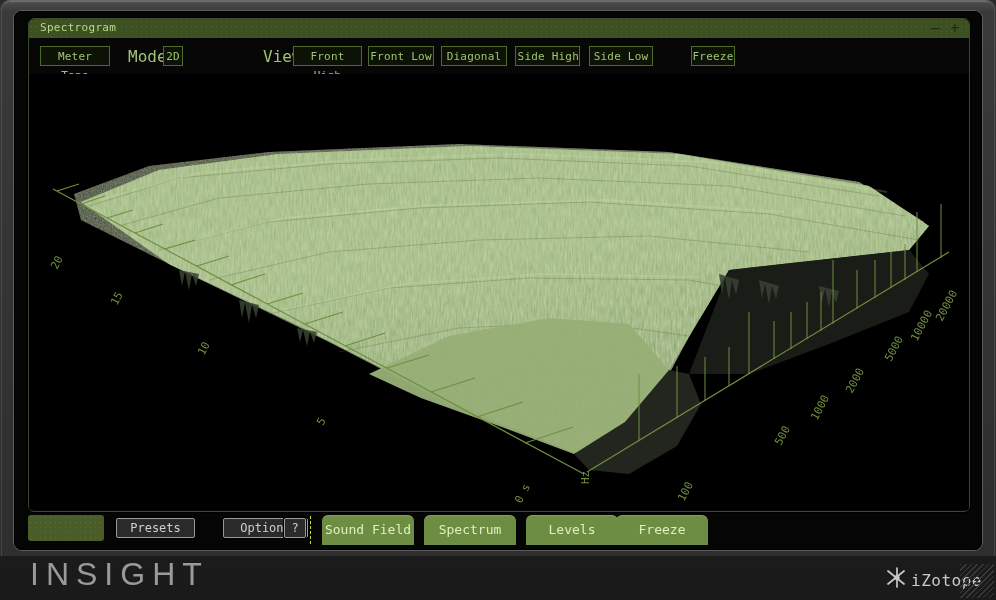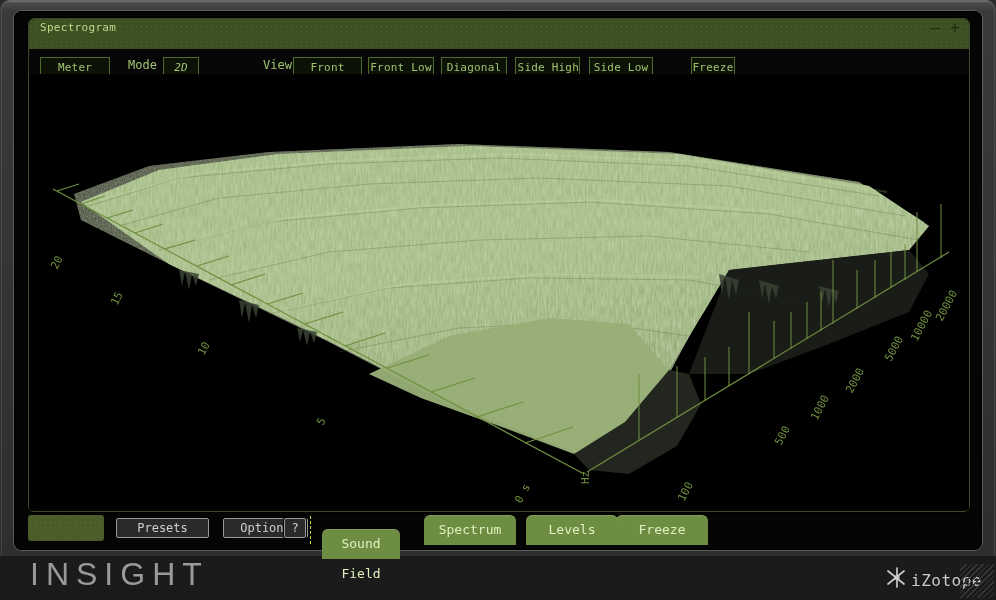--- a/index.html
+++ b/index.html
@@ -15,40 +15,40 @@
          border-radius:9px 9px 0 0;border:1px solid rgba(255,255,255,.10);
          border-bottom:none;pointer-events:none;}
   #innerpanel{position:absolute;left:14px;top:11px;width:968px;height:539px;
          background:#050505;border-radius:8px;
          box-shadow:inset 0 0 0 1px #000, 0 0 0 1px #5d5d5d;}
 
   
   #module{position:absolute;left:28px;top:18px;width:940px;height:492px;
           background:#070707;border:1px solid #3b4a28;border-radius:6px;
           box-shadow:0 0 0 1px #000;overflow:hidden;}
-  #titlebar{position:relative;height:30px;
+  #titlebar{position:relative;height:19px;
           background:#3d5022;
           background-image:radial-gradient(rgba(255,255,255,.10) 0.6px, transparent 0.7px);
           background-size:5px 5px;
           border-radius:5px 5px 0 0;padding-left:26px;}
   #title{position:absolute;left:11px;top:2px;font-size:11px;color:#b9d88a;letter-spacing:.3px;}
   .wbtn{position:absolute;top:1px;width:16px;height:16px;color:#1d2a10;font-size:15px;
         line-height:16px;text-align:center;cursor:pointer;}
   #wmin{right:26px;}
   #wmax{right:6px;}
 
   
   #toolbar{position:relative;height:36px;background:#070707;}
   .tbtn{position:absolute;top:8px;height:20px;line-height:19px;text-align:center;
         font-size:11px;color:#9fc472;border:1px solid #4e6b2c;background:#0c1206;
         box-sizing:border-box;cursor:pointer;letter-spacing:.2px;}
   .tbtn.on{background:#708f45;
         background-image:radial-gradient(rgba(255,255,255,.13) 0.6px, transparent 0.7px);
         background-size:4px 4px;color:#2b3a16;border-color:#8fae60;margin-top:32px;}
-  .tlabel{position:absolute;top:9px;font-size:12px;color:#9fc472;}
+  .tlabel{position:absolute;top:9px;font-size:16px;color:#9fc472;}
 
   
   #plot{position:absolute;left:0;top:55px;width:940px;height:436px;background:#000;overflow:hidden;}
   #plot svg{display:block;}
   .axlbl{font-family:"DejaVu Sans Mono","Liberation Mono",monospace;font-size:11px;fill:#6f8f3f;}
 
   
   #bottombar{position:absolute;left:28px;top:515px;width:940px;height:33px;}
   #emptypanel{position:absolute;left:0;top:0;width:76px;height:26px;
         background:#4a5d28;
@@ -84,21 +84,21 @@
 
     <div id="titlebar">
       <div id="title">Spectrogram</div>
       <div class="wbtn" id="wmin">–</div>
       <div class="wbtn" id="wmax">+</div>
     </div>
 
     <div id="toolbar">
       <div class="tbtn" style="left:11px;width:70px;">Meter Taps</div>
       <div class="tlabel" style="left:99px;">Mode</div>
-      <div class="tbtn" style="left:134px;width:36px;font-style:italic;">2D</div>
+      <div class="tbtn" style="left:134px;width:20px;">2D</div>
       <div class="tbtn on" style="left:169px;width:28px;">3D</div>
       <div class="tlabel" style="left:234px;">View</div>
       <div class="tbtn" style="left:264px;width:69px;">Front High</div>
       <div class="tbtn" style="left:339px;width:66px;text-align:center;">Front Low</div>
       <div class="tbtn" style="left:412px;width:66px;">Diagonal</div>
       <div class="tbtn" style="left:486px;width:65px;text-align:right;">Side High</div>
       <div class="tbtn" style="left:560px;width:64px;">Side Low</div>
       <div class="tbtn" style="left:662px;width:44px;">Freeze</div>
     </div>
 
@@ -253,25 +253,25 @@
           <text class="axlbl" x="913" y="248" transform="rotate(-62 913 248)">20000</text>
         </g>
 
         <text class="axlbl" x="560" y="410" transform="rotate(-90 560 410)">Hz</text>
       </svg>
     </div>
   </div>
 
   <div id="bottombar">
     <div id="emptypanel"></div>
-    <div class="gbtn" style="left:88px;width:93px;">Presets</div>
+    <div class="gbtn" style="left:88px;width:79px;">Presets</div>
     <div class="gbtn" style="left:195px;width:85px;">Options</div>
     <div class="gbtn" style="left:256px;width:22px;">?</div>
     <div id="dotsep"></div>
-    <div class="tab" style="left:294px;width:78px;margin-top:14px;">Sound Field</div>
+    <div class="tab" style="left:294px;width:92px;">Sound Field</div>
     <div class="tab" style="left:396px;width:92px;">Spectrum</div>
     <div class="tab" style="left:498px;width:92px;text-align:center;">Levels</div>
     <div class="tab" style="left:588px;width:92px;">Freeze</div>
   </div>
 
   <div id="brand">INSIGHT</div>
   <div id="izotope">
     <span>
       <svg width="26" height="26" viewBox="0 0 26 26">
         <g stroke="#c9c9c9" stroke-width="1.7" stroke-linecap="round">

